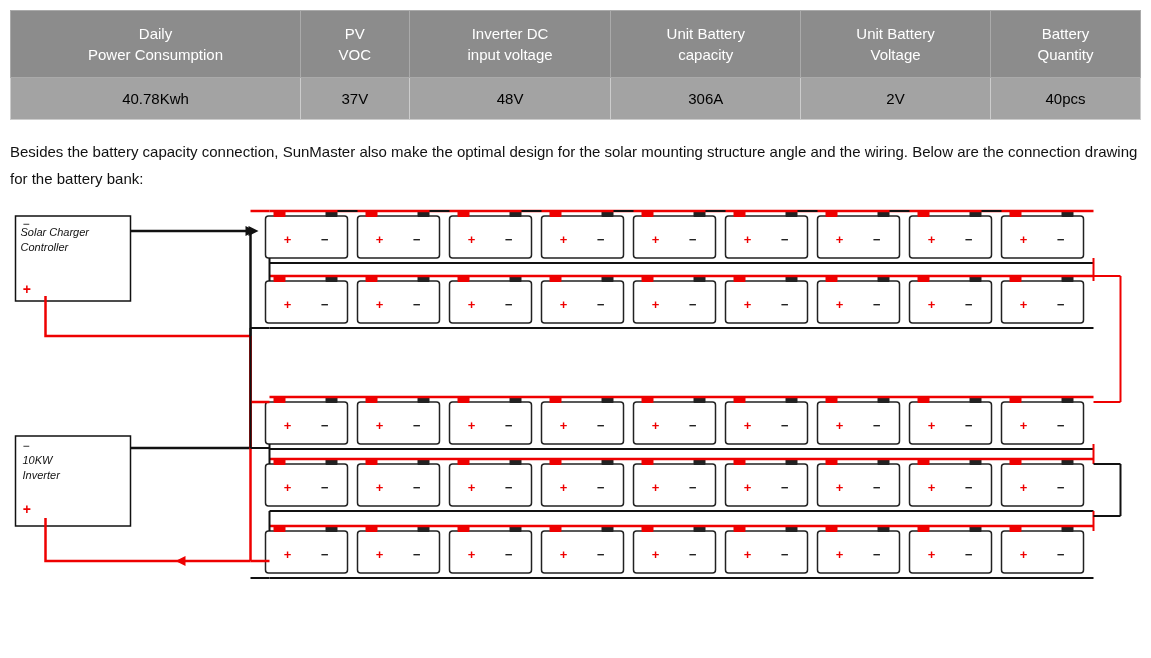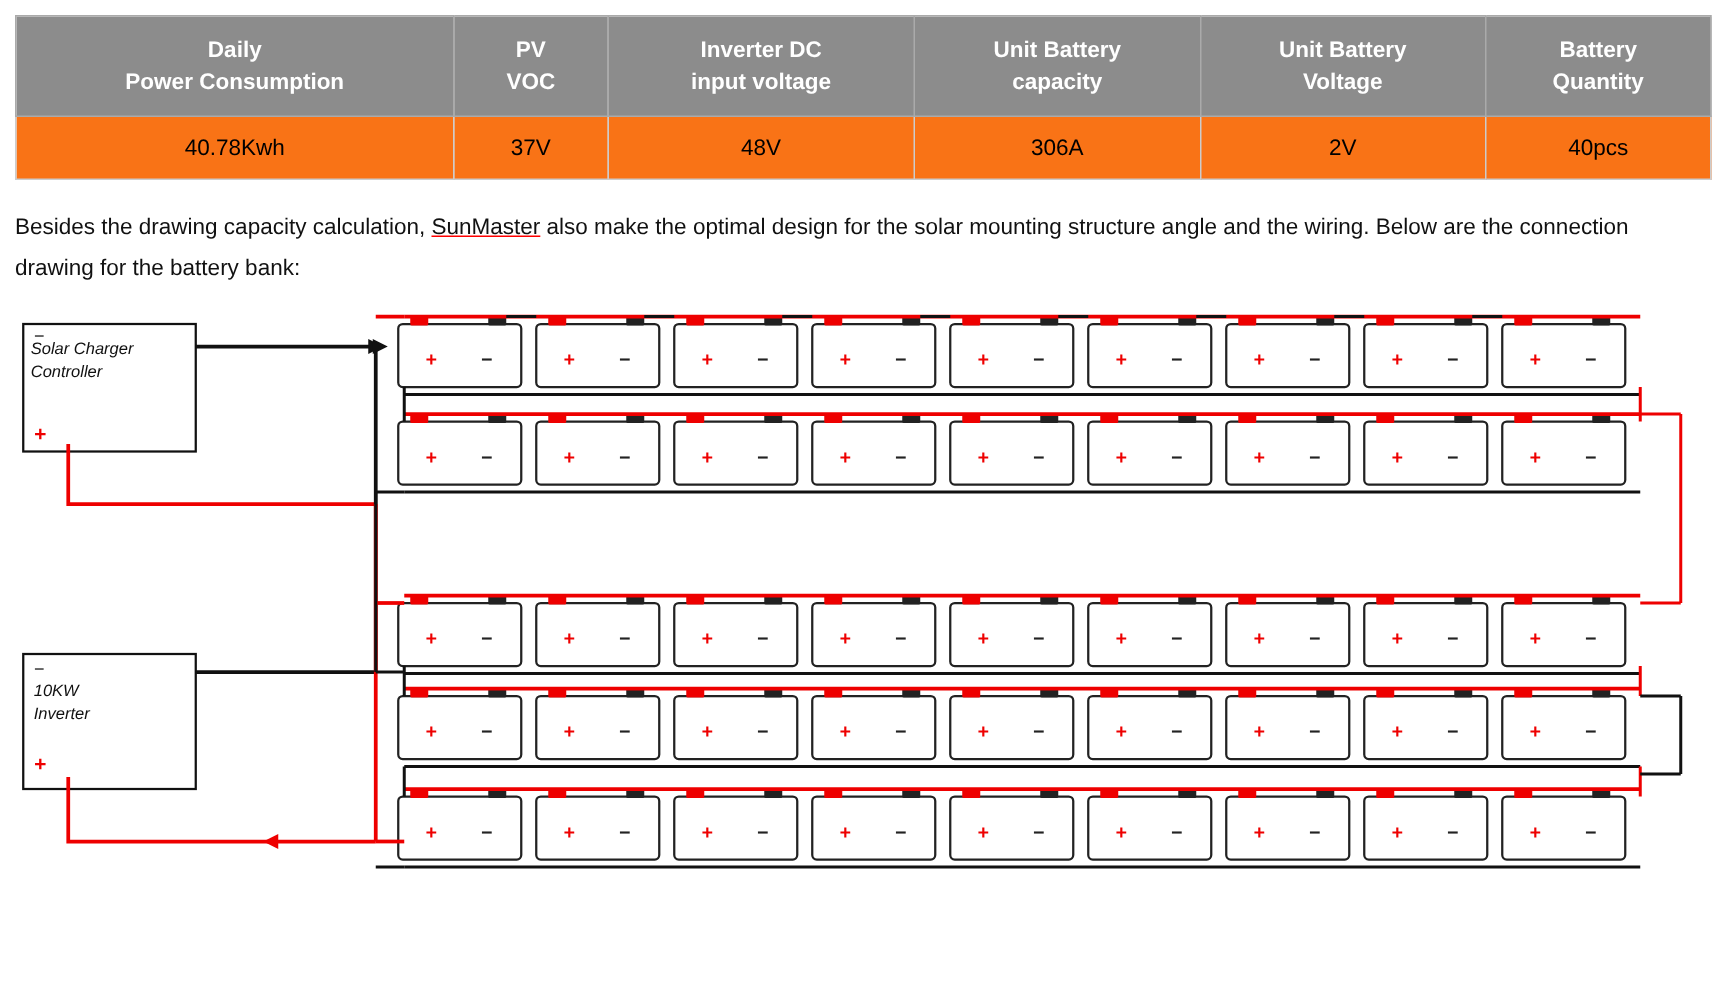--- a/index.html
+++ b/index.html
@@ -13,44 +13,43 @@
 
     
     .data-table {
       width: 100%;
       border-collapse: collapse;
       margin-bottom: 18px;
     }
     .data-table th {
       background: #8c8c8c;
       color: #fff;
-      font-weight: bold;
+      font-weight: normal;
       font-size: 15px;
       padding: 12px 14px;
       border: 1px solid #aaa;
       vertical-align: top;
       line-height: 1.4;
     }
     .data-table td {
-      background: #f97316;
+      background: #a3a3a3;
       font-size: 15px;
       padding: 12px 14px;
       border: 1px solid #ccc;
       text-align: center;
     }
 
     
     .description {
       font-size: 15px;
       line-height: 1.8;
       margin-bottom: 14px;
       color: #111;
     }
     .description .underline-red {
-      text-decoration: underline;
       text-decoration-color: red;
       color: #111;
     }
 
     
     .diagram-area {
       position: relative;
       width: 100%;
       height: 380px;
       font-style: italic;
@@ -95,21 +94,21 @@
       <td>37V</td>
       <td>48V</td>
       <td>306A</td>
       <td>2V</td>
       <td>40pcs</td>
     </tr>
   </tbody>
 </table>
 
 <p class="description">
-  <span>Besides the drawing capacity calculation, </span><span class="underline-red">SunMaster</span><span> also make the optimal design for the solar mounting structure angle and the wiring. Below are the connection drawing for the battery bank:</span>
+  <span>Besides the battery capacity connection, </span><span class="underline-red">SunMaster</span><span> also make the optimal design for the solar mounting structure angle and the wiring. Below are the connection drawing for the battery bank:</span>
 </p>
 
 <div class="diagram-area">
 <svg class="diagram" viewBox="0 0 1130 380" xmlns="http://www.w3.org/2000/svg">
 
   <rect x="5" y="10" width="115" height="85" fill="#fff" stroke="#111" stroke-width="1.5"></rect>
   <text x="10" y="30" class="box-label">Solar Charger</text>
   <text x="10" y="45" class="box-label">Controller</text>
 
   <text x="12" y="22" font-size="12" fill="#111">−</text>

